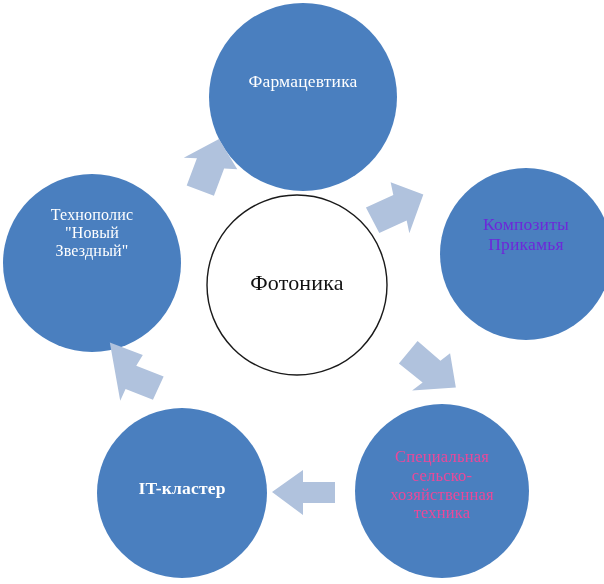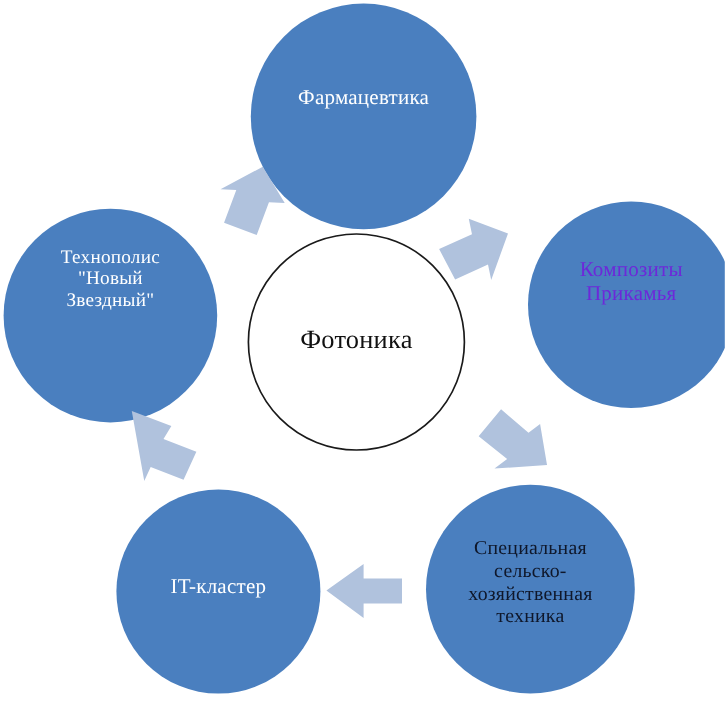--- a/index.html
+++ b/index.html
@@ -115,26 +115,26 @@
       <polygon points="117,337 146,357 137,366 161,383 145,403 121,386 113,396" fill="#b0c2dd" transform="rotate(-14 136 369)"></polygon>
     </g>
 
   </svg>
 
   <div class="node-label" id="label-pharma" style="color: rgb(255, 255, 255);">Фармацевтика</div>
 
   <div class="node-label" id="label-composites" style="color: #6d28d9;">Композиты
 Прикамья</div>
 
-  <div class="node-label" id="label-agro" style="color: #0f172a;">Специальная
+  <div class="node-label" id="label-agro" style="color: #ec4899;">Специальная
 сельско-
 хозяйственная
 техника</div>
 
-  <div class="node-label" id="label-it" style="color: rgb(255, 255, 255);">IT-кластер</div>
+  <div class="node-label" id="label-it" style="color: rgb(255, 255, 255); font-weight: bold;">IT-кластер</div>
 
   <div class="node-label" id="label-technopolis" style="color: rgb(255, 255, 255);">Технополис
 "Новый
 Звездный"</div>
 
   <div class="node-label center" id="label-center" style="color: rgb(17, 17, 17);">Фотоника</div>
 
 </div>
 
 </body></html>

